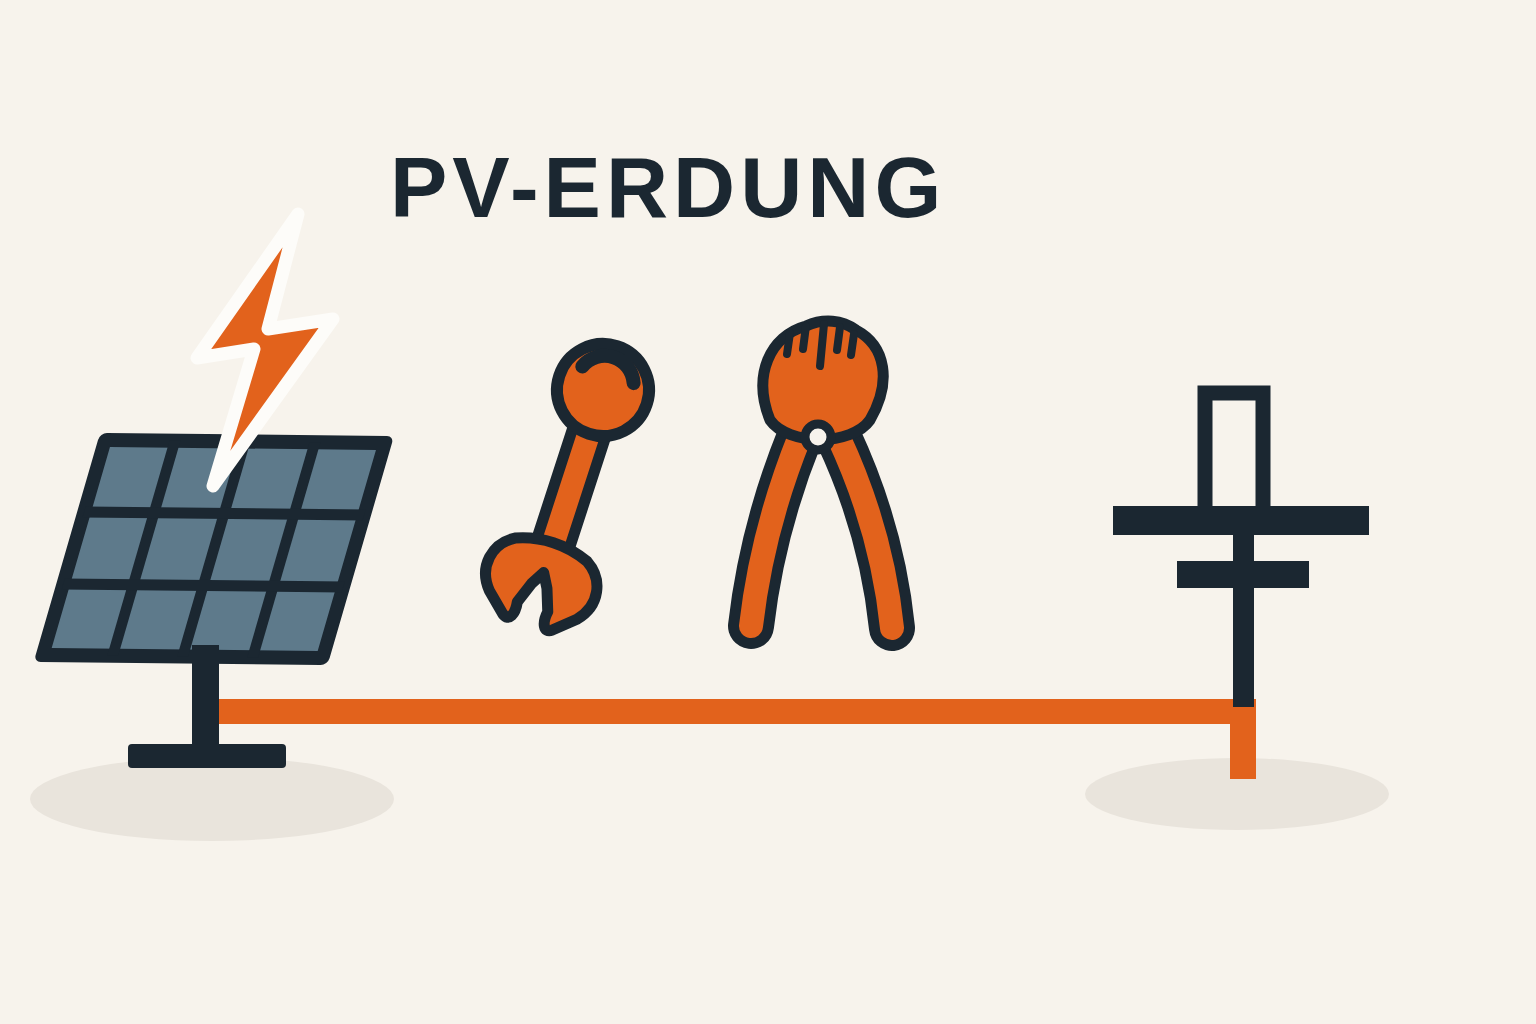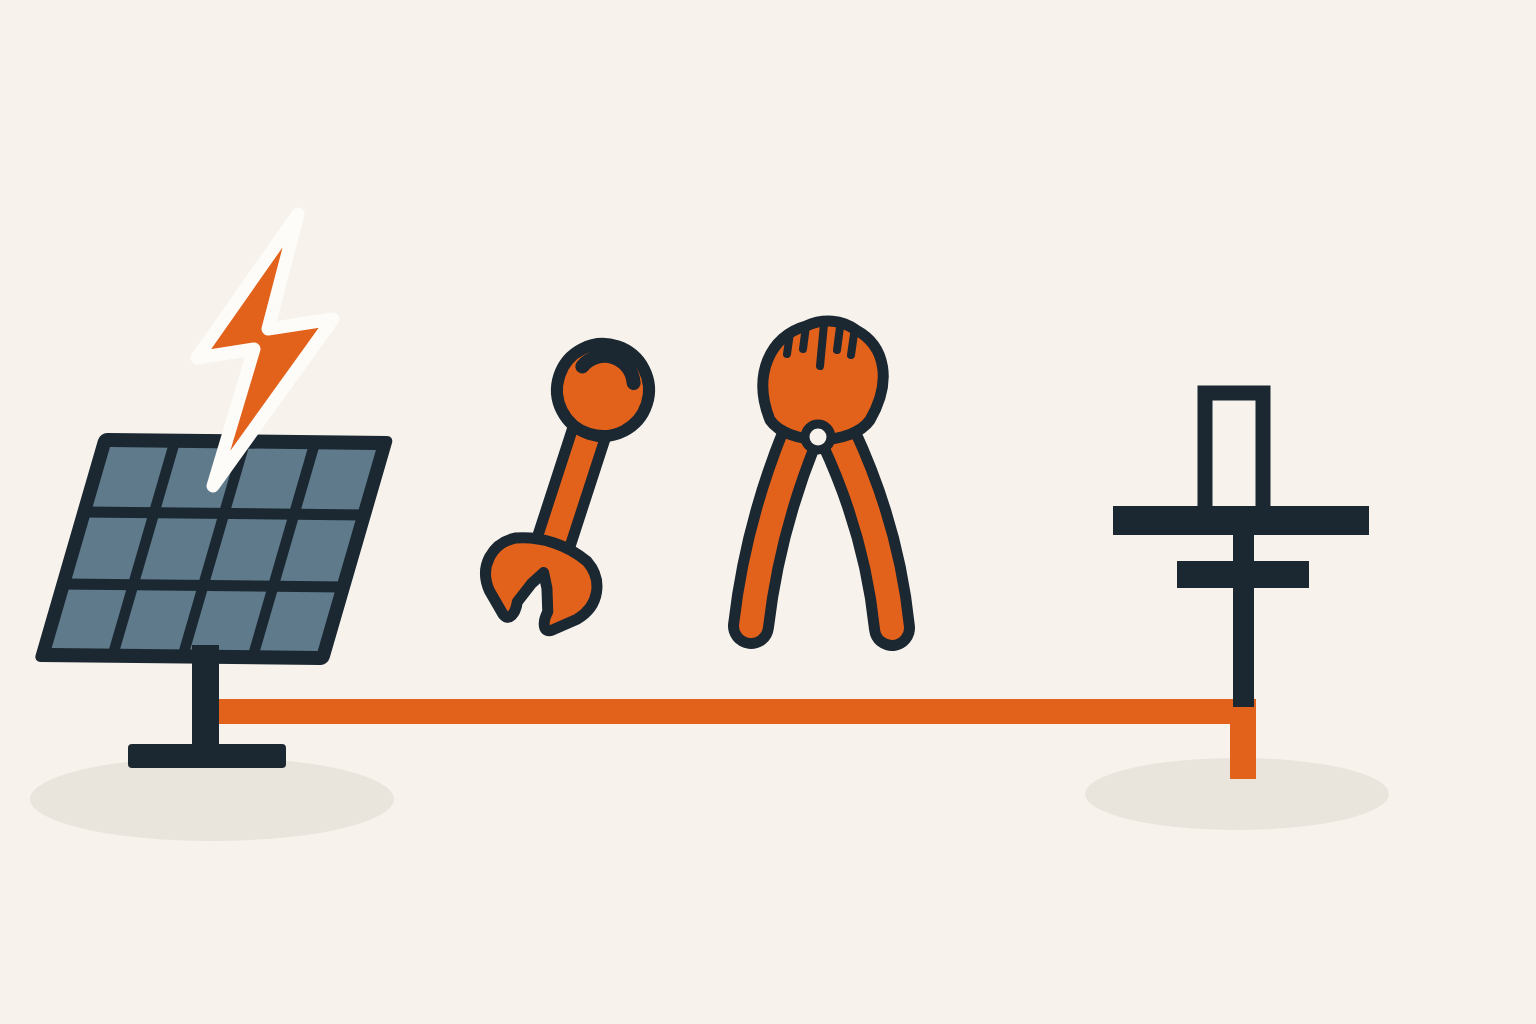--- a/index.html
+++ b/index.html
@@ -116,13 +116,14 @@
     </g>
 
     <path class="orange-fill bolt-outline" stroke-width="13" stroke-linejoin="round" d="M 298 214
              L 197 358
              L 254 349
              L 213 486
              L 333 319
              L 268 329 Z"></path>
   </svg>
 
+  <div class="page-title">PV-ERDUNG</div>
 </div>
 
 </body></html>

